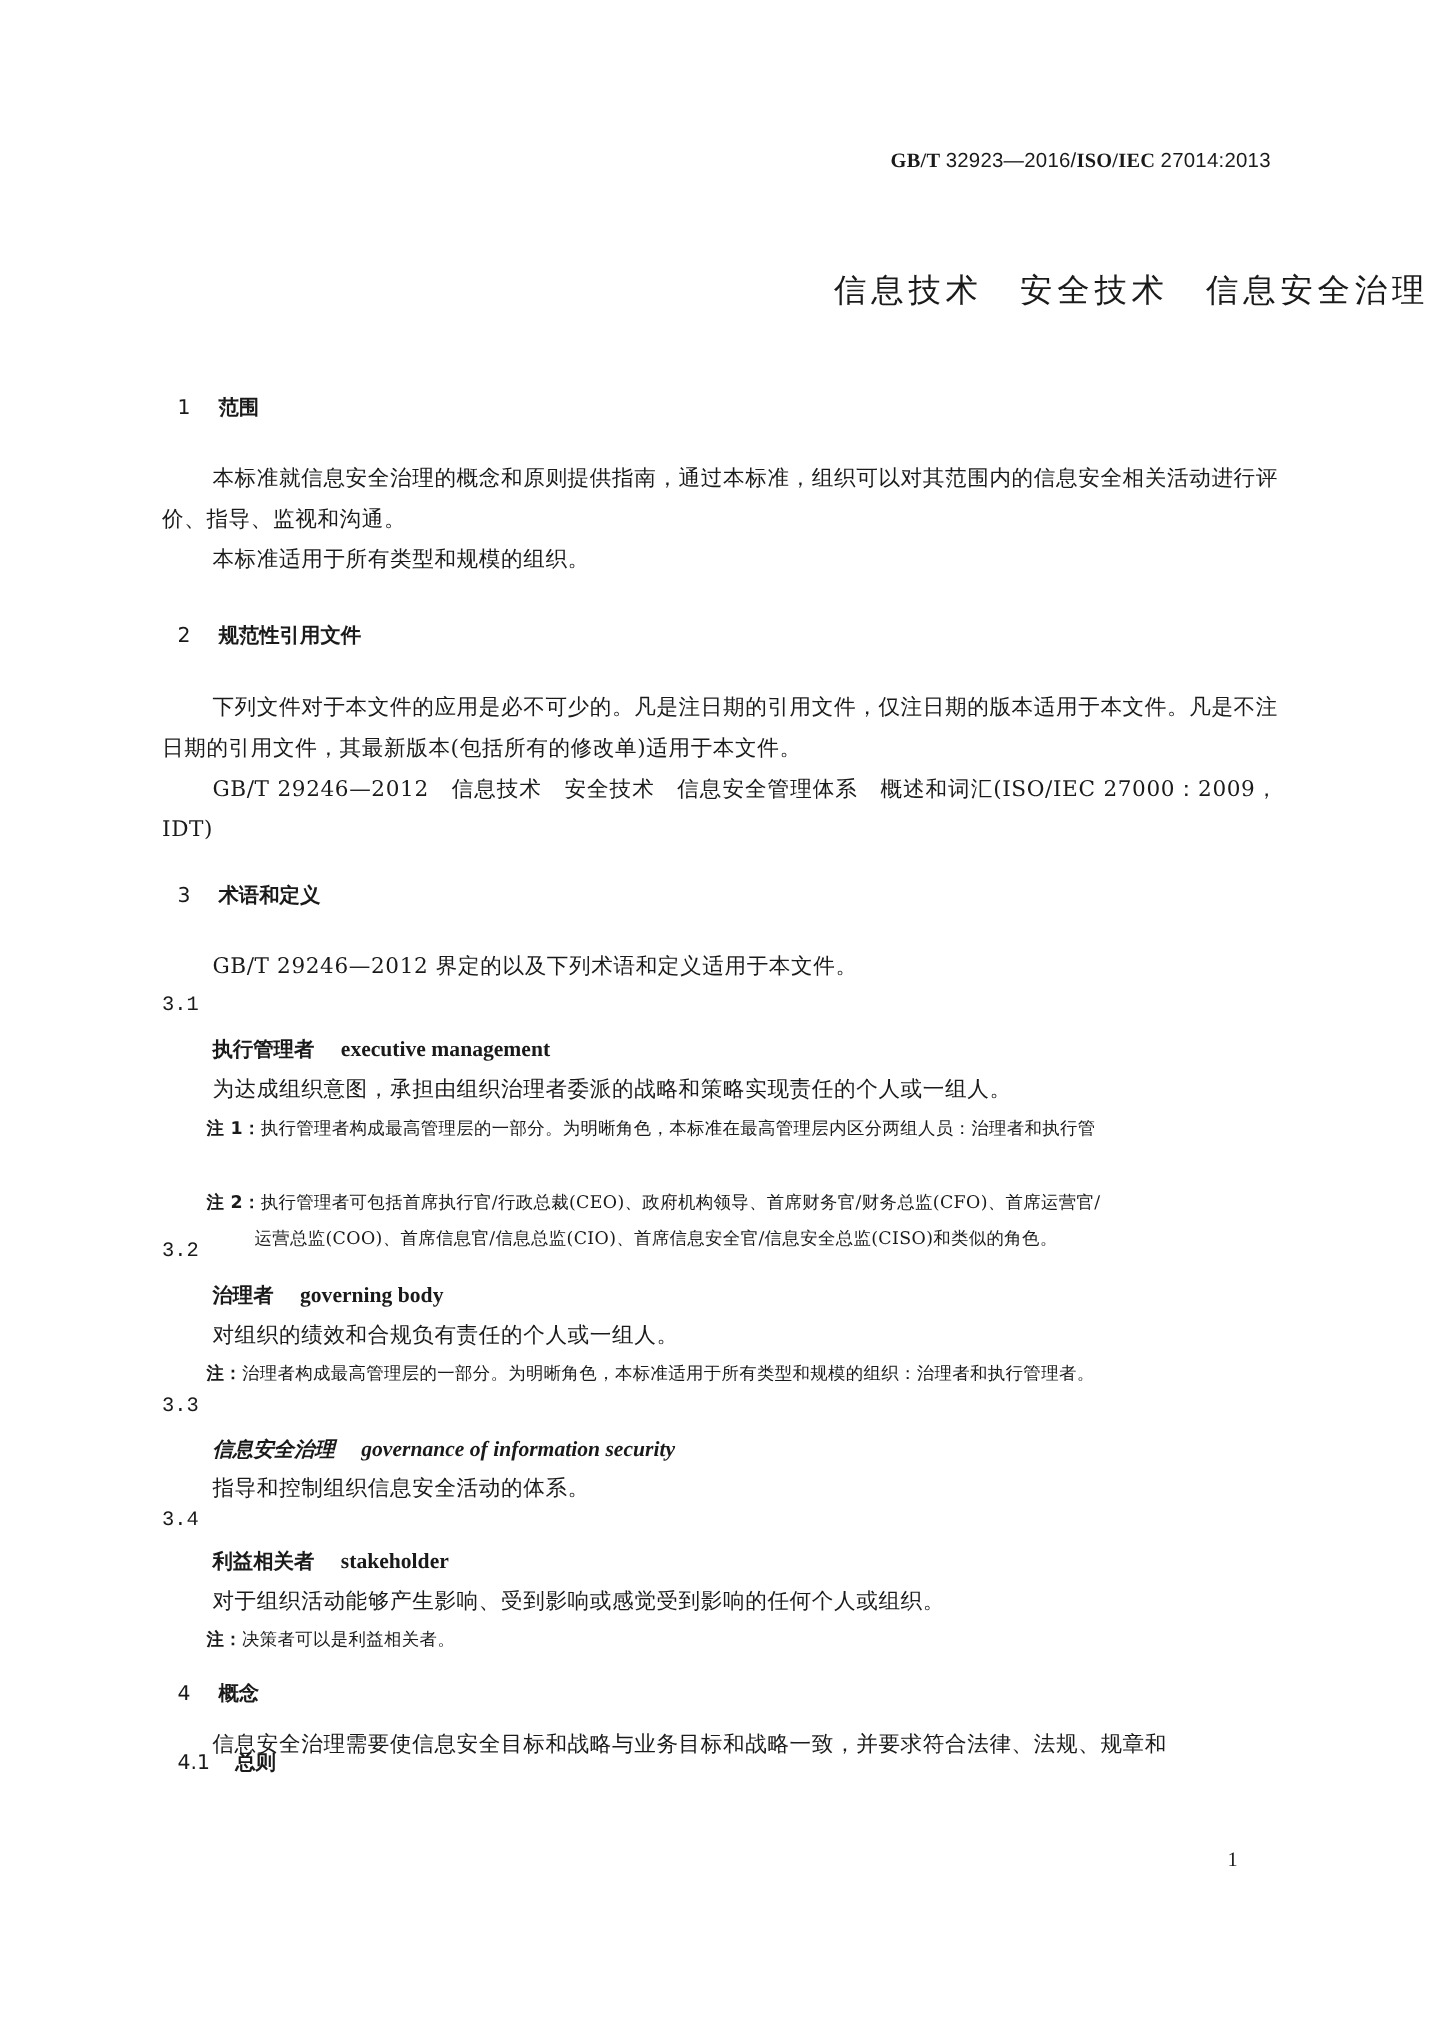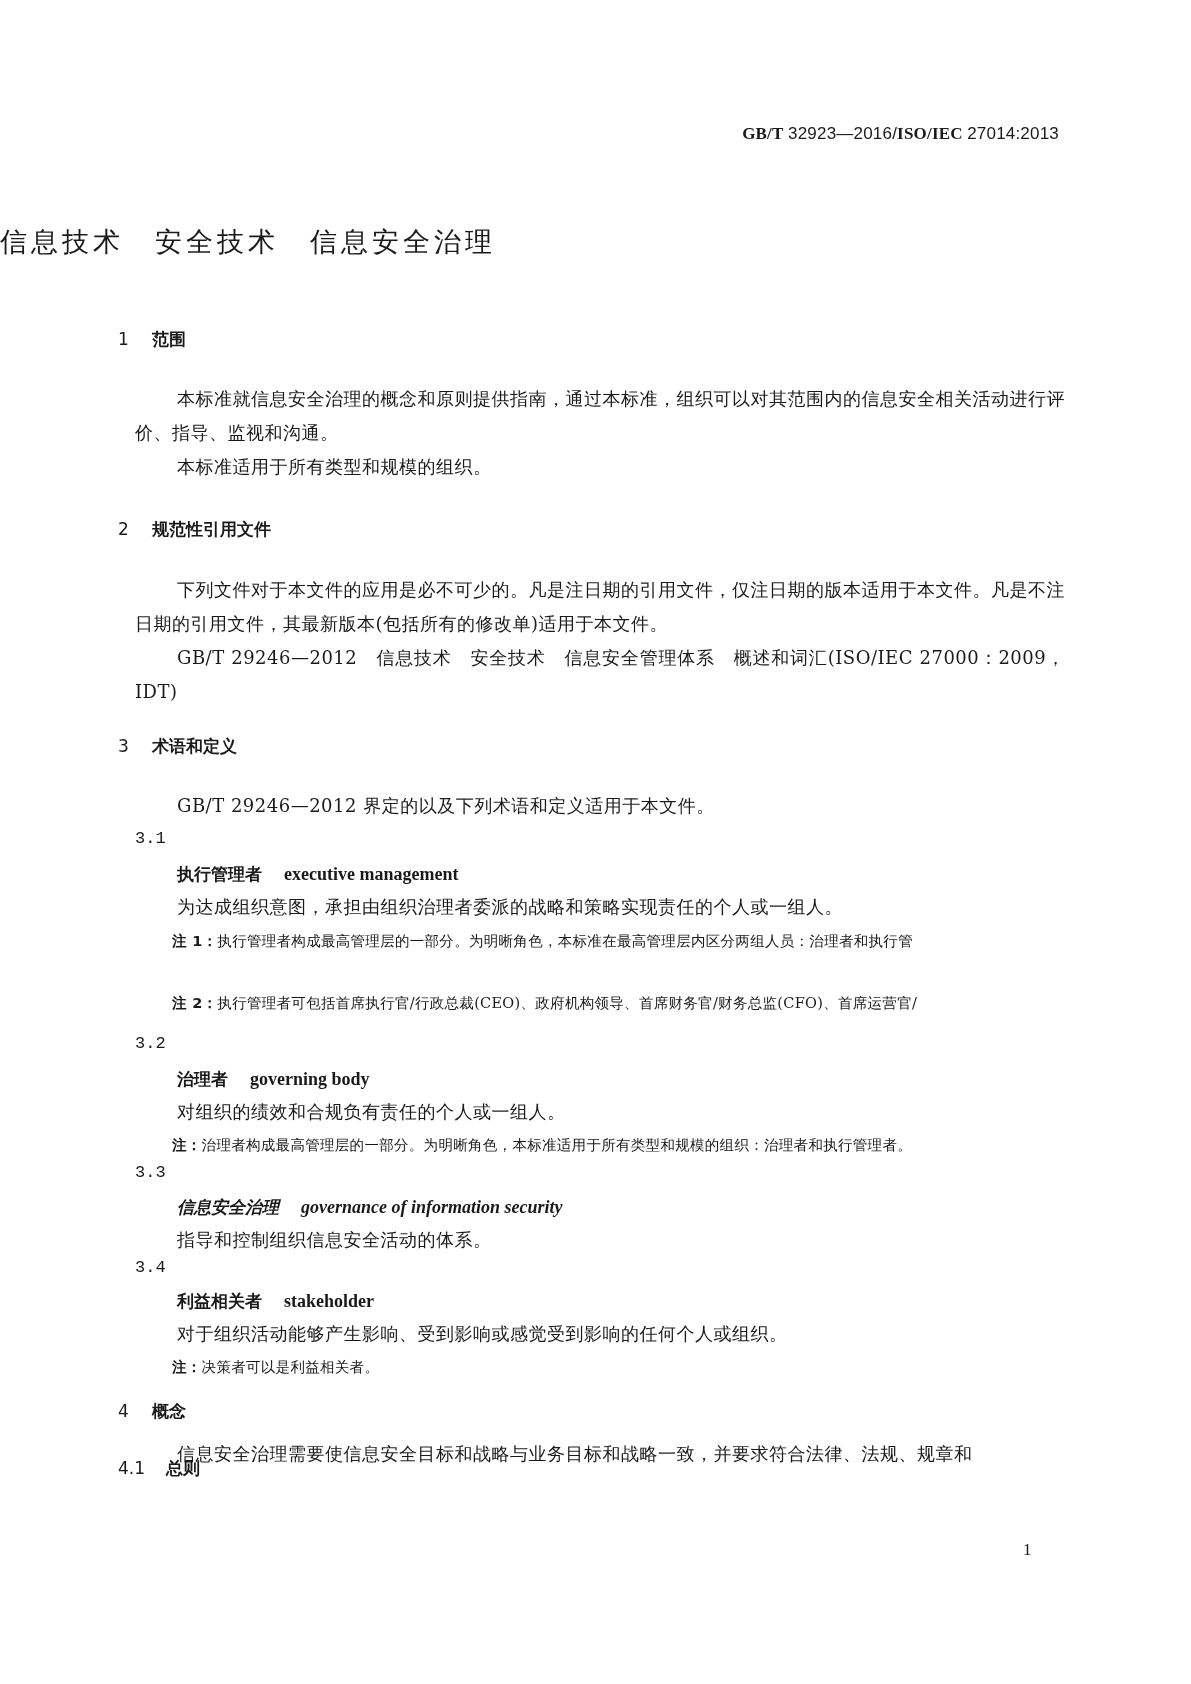--- a/index.html
+++ b/index.html
@@ -9,26 +9,26 @@
       font-family: "DejaVu Serif", "Liberation Serif", serif;
     }
     .abs { position: absolute; white-space: nowrap; }
     .std-code {
       top: 124px; right: 132px; font-size: 17px; letter-spacing: 0.2px;
       font-family: "Liberation Serif", serif;
     }
     .std-code .b { font-weight: bold; }
     .std-code .s { font-family: "Liberation Sans", "DejaVu Sans", sans-serif; }
     .doc-title {
-      top: 224px; left: 0; width: 1191px; text-align: left;
+      top: 224px; left: 0; width: 1191px; text-align: right;
       font-size: 27px; letter-spacing: 4px;
       font-family: "DejaVu Sans", "Liberation Sans", sans-serif;
     }
     .h1 {
-      left: 118px; font-size: 17px; font-weight: bold;
+      left: 148px; font-size: 17px; font-weight: bold;
       font-family: "DejaVu Sans", "Liberation Sans", sans-serif;
     }
     .h1 .num { display: inline-block; width: 34px; font-weight: normal; }
     .h2num { display: inline-block; width: 48px; font-weight: normal; }
     .para {
       left: 135px; width: 930px; font-size: 18px; line-height: 34px;
       white-space: normal; text-align: justify; letter-spacing: 0.5px;
     }
     .indent { text-indent: 42px; }
     .term-num {
@@ -80,20 +80,21 @@
 <div class="abs term-num" style="top:829px;">3.1</div>
 <div class="abs term" style="top:863px;">
   <span>执行管理者</span><span class="en">executive management</span>
 </div>
 <div class="abs def" style="top:895px;">为达成组织意图，承担由组织治理者委派的战略和策略实现责任的个人或一组人。</div>
 <div class="abs note" style="top:926px;">
   <span class="lbl">注 1：</span><span>执行管理者构成最高管理层的一部分。为明晰角色，本标准在最高管理层内区分两组人员：治理者和执行管</span>
 </div>
 <div class="abs note" style="top:988px;">
   <span class="lbl">注 2：</span><span>执行管理者可包括首席执行官/行政总裁(CEO)、政府机构领导、首席财务官/财务总监(CFO)、首席运营官/</span>
+  <span class="cont">运营总监(COO)、首席信息官/信息总监(CIO)、首席信息安全官/信息安全总监(CISO)和类似的角色。</span>
 </div>
 
 <div class="abs term-num" style="top:1034px;">3.2</div>
 <div class="abs term" style="top:1068px;">
   <span>治理者</span><span class="en">governing body</span>
 </div>
 <div class="abs def" style="top:1100px;">对组织的绩效和合规负有责任的个人或一组人。</div>
 <div class="abs note" style="top:1130px;">
   <span class="lbl">注：</span><span>治理者构成最高管理层的一部分。为明晰角色，本标准适用于所有类型和规模的组织：治理者和执行管理者。</span>
 </div>

